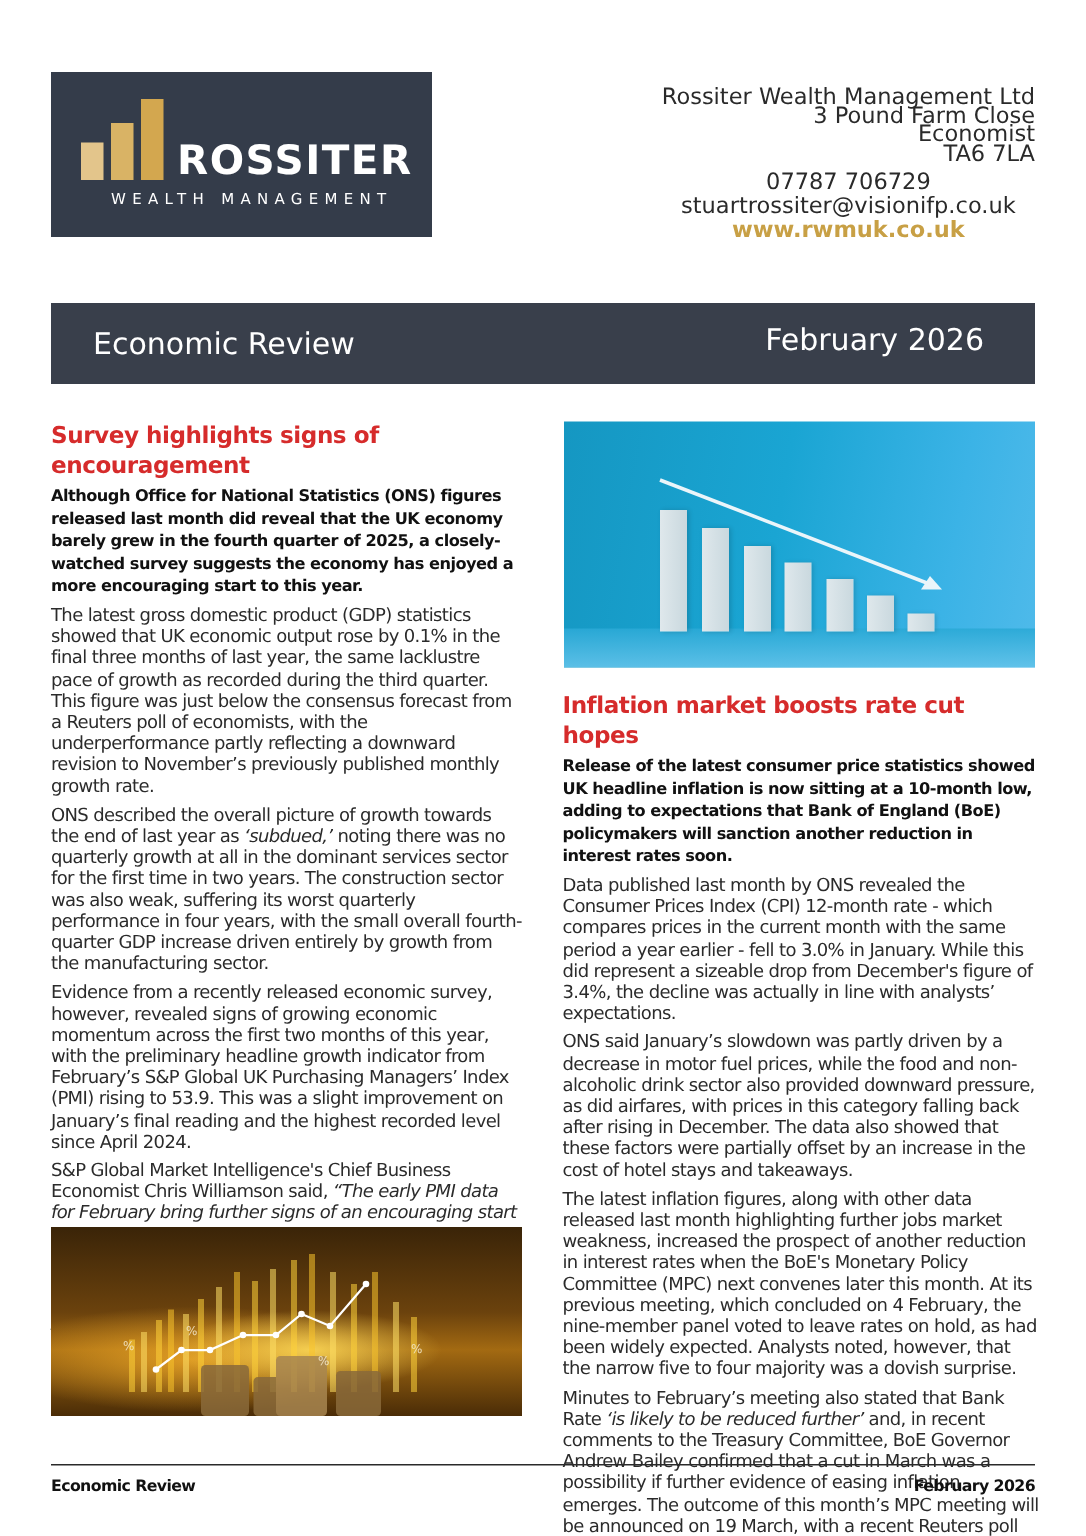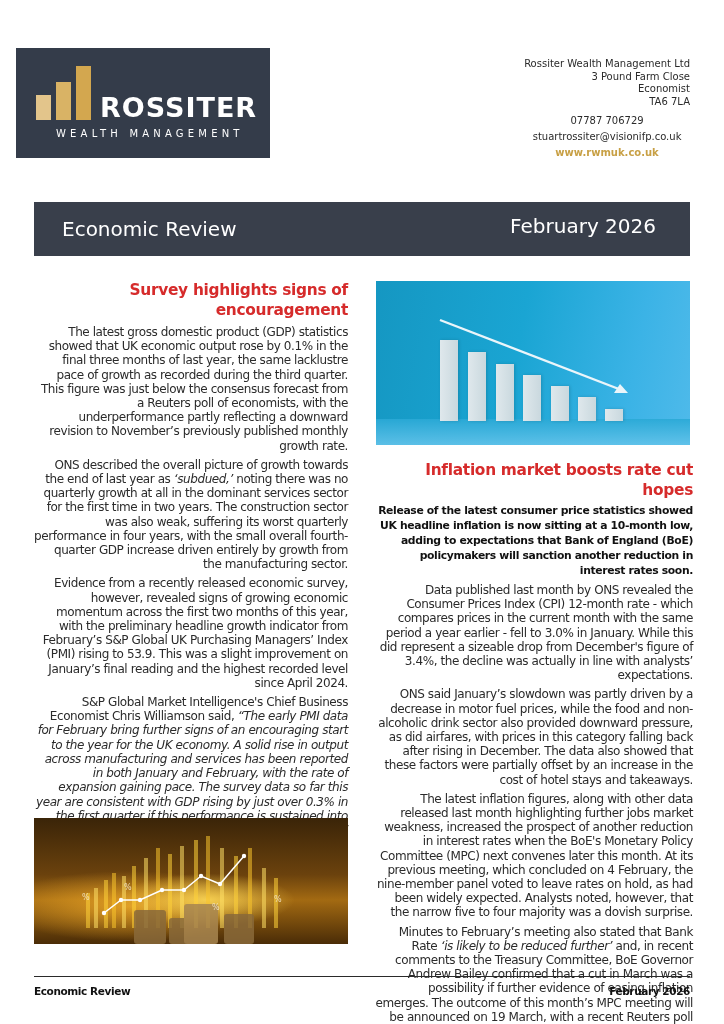--- a/index.html
+++ b/index.html
@@ -1,41 +1,41 @@
 <!DOCTYPE html>
 <html><head>
 <meta charset="utf-8">
 <style>
   * { box-sizing: border-box; margin: 0; padding: 0; }
   html, body { width: 724px; height: 1024px; background: #ffffff; overflow: hidden; }
   body { position: relative; font-family: "DejaVu Sans", sans-serif; color: #1e1e1e; }
 
   
-  .logo { position: absolute; left: 16px; top: 48px; width: 254px; height: 110px; background: #343c4a; }
+  .logo { position: absolute; left: 34px; top: 48px; width: 254px; height: 110px; background: #343c4a; }
   .logo .bars { position: absolute; left: 20px; top: 18px; width: 56px; height: 54px; }
   .logo .bar { position: absolute; bottom: 0; width: 15px; }
   .logo .b1 { left: 0; height: 25px; background: #e3c58b; }
   .logo .b2 { left: 20px; height: 38px; background: #d9b365; }
   .logo .b3 { left: 40px; height: 54px; background: #d3a74f; }
   .logo .name { position: absolute; left: 84px; top: 44px; font-family: "DejaVu Sans", sans-serif; font-weight: bold; font-size: 27px; color: #ffffff; letter-spacing: 1px; }
   .logo .tag { position: absolute; left: 40px; top: 80px; font-family: "DejaVu Sans", sans-serif; font-size: 10px; color: #ffffff; letter-spacing: 4.2px; }
 
   
-  .contact { position: absolute; right: 34px; top: 58px; text-align: right; font-family: "DejaVu Sans", sans-serif; font-size: 10px; color: #2a2a2a; line-height: 12.5px; }
+  .contact { position: absolute; right: 34px; top: 58px; text-align: right; font-family: "DejaVu Sans", sans-serif; font-size: 15px; color: #2a2a2a; line-height: 12.5px; }
   .contact .gap { height: 5px; }
   .contact .phone, .contact .email, .contact .web { line-height: 16px; text-align: center; }
   .contact .web { color: #c8a045; font-weight: bold; }
 
   
   .titlebar { position: absolute; left: 34px; top: 202px; width: 656px; height: 54px; background: #393f4b; color: #ffffff; }
   .titlebar .left { position: absolute; left: 28px; top: 15px; font-family: "DejaVu Sans", sans-serif; font-size: 20px; font-weight: normal; }
   .titlebar .right { position: absolute; right: 34px; top: 12px; font-family: "DejaVu Sans", sans-serif; font-size: 20px; }
 
   
-  .col { position: absolute; font-family: "DejaVu Sans", sans-serif; text-align: right; }
+  .col { position: absolute; font-family: "DejaVu Sans", sans-serif; }
   .col-left { left: 34px; top: 280px; width: 314px; }
   .col-right { left: 375px; top: 281px; width: 318px; }
 
   h2.headline { font-family: "DejaVu Sans", sans-serif; font-weight: bold; font-size: 15.4px; color: #d62b2b; letter-spacing: -0.3px; line-height: 20px; }
   p.lede { font-weight: bold; font-size: 10.8px; line-height: 15px; color: #111; letter-spacing: -0.35px; margin-top: 3px; }
   p.body { font-size: 12px; line-height: 14.2px; color: #2b2b2b; letter-spacing: -0.42px; margin-top: 5px; }
   p.body em { font-style: italic; }
 
   .col-right .lede { margin-top: 3px; }
 
@@ -81,20 +81,21 @@
   <div class="web">www.rwmuk.co.uk</div>
 </div>
 
 <div class="titlebar">
   <div class="left">Economic Review</div>
   <div class="right">February 2026</div>
 </div>
 
 <div class="col col-left">
   <h2 class="headline">Survey highlights signs of encouragement</h2>
+  <p class="lede">Although Office for National Statistics (ONS) figures released last month did reveal that the UK economy barely grew in the fourth quarter of 2025, a closely-watched survey suggests the economy has enjoyed a more encouraging start to this year.</p>
   <p class="body">The latest gross domestic product (GDP) statistics showed that UK economic output rose by 0.1% in the final three months of last year, the same lacklustre pace of growth as recorded during the third quarter. This figure was just below the consensus forecast from a Reuters poll of economists, with the underperformance partly reflecting a downward revision to November’s previously published monthly growth rate.</p>
   <p class="body"><span>ONS described the overall picture of growth towards the end of last year as </span><em>‘subdued,’</em><span> noting there was no quarterly growth at all in the dominant services sector for the first time in two years. The construction sector was also weak, suffering its worst quarterly performance in four years, with the small overall fourth-quarter GDP increase driven entirely by growth from the manufacturing sector.</span></p>
   <p class="body">Evidence from a recently released economic survey, however, revealed signs of growing economic momentum across the first two months of this year, with the preliminary headline growth indicator from February’s S&amp;P Global UK Purchasing Managers’ Index (PMI) rising to 53.9. This was a slight improvement on January’s final reading and the highest recorded level since April 2024.</p>
   <p class="body"><span>S&amp;P Global Market Intelligence's Chief Business Economist Chris Williamson said, </span><em>“The early PMI data for February bring further signs of an encouraging start to the year for the UK economy. A solid rise in output across manufacturing and services has been reported in both January and February, with the rate of expansion gaining pace. The survey data so far this year are consistent with GDP rising by just over 0.3% in the first quarter if this performance is sustained into March.”</em></p>
 </div>
 
 <div class="img-coins">
   <svg width="314" height="126" viewBox="0 0 314 126">
     <g opacity="0.55">
       <rect x="52" y="75" width="4" height="35" fill="#ffd23a"></rect>

